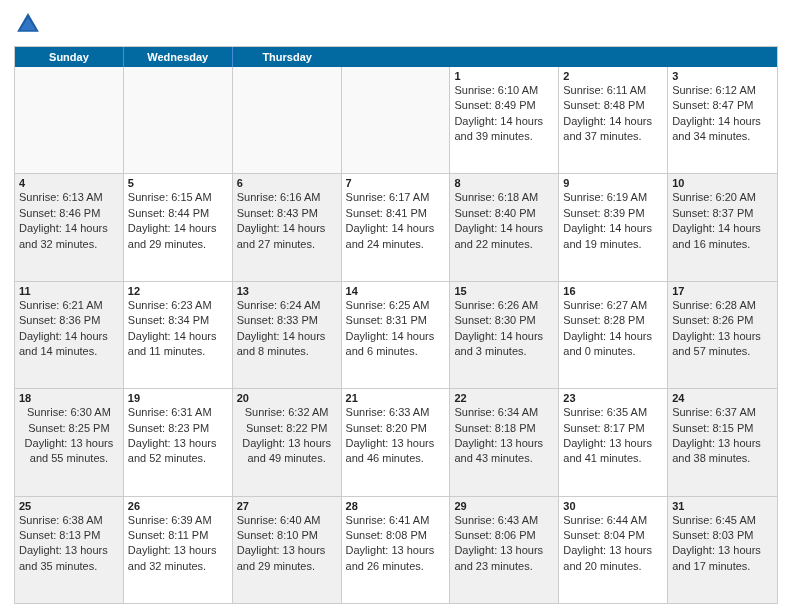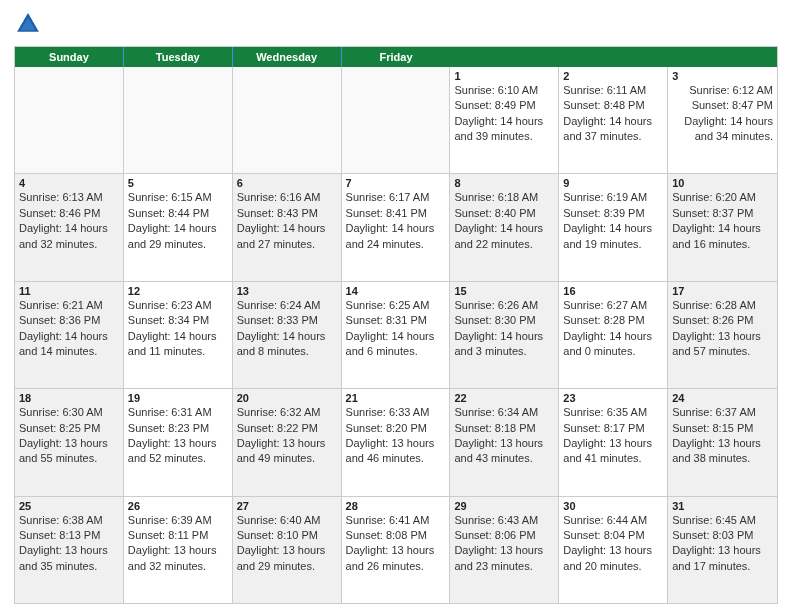--- a/index.html
+++ b/index.html
@@ -61,21 +61,21 @@
     }
     .calendar {
       flex: 1;
       display: flex;
       flex-direction: column;
       border: 1px solid #ccc;
     }
     .cal-header-row {
       display: grid;
       grid-template-columns: repeat(7, 1fr);
-      background: #15803d;
+      background: #0369a1;
     }
     .cal-header-cell {
       color: #fff;
       font-size: 11px;
       font-weight: bold;
       text-align: center;
       padding: 4px 2px;
       border-right: 1px solid #4a8bdf;
     }
     .cal-header-cell:last-child { border-right: none; }
@@ -132,23 +132,22 @@
     </div>
     <div class="title-block">
       <div class="title-month"></div>
       <div class="title-location"></div>
     </div>
   </div>
 
   <div class="calendar">
     <div class="cal-header-row">
     <div class="cal-header-cell">Sunday</div>
-        <div class="cal-header-cell">Tuesday</div>
         <div class="cal-header-cell">Wednesday</div>
-        <div class="cal-header-cell">Friday</div>
+        <div class="cal-header-cell">Thursday</div>
       </div>
     <div class="cal-body">
     <div class="cal-row">
           <div class="cal-cell empty"></div>
           <div class="cal-cell empty"></div>
           <div class="cal-cell empty"></div>
           <div class="cal-cell empty"></div>
           <div class="cal-cell">
             <div class="day-num">1</div>
             <div class="day-info" style="white-space: pre-line;">Sunrise: 6:10 AM
@@ -158,21 +157,21 @@
           </div>
           <div class="cal-cell">
             <div class="day-num">2</div>
             <div class="day-info" style="white-space: pre-line;">Sunrise: 6:11 AM
 Sunset: 8:48 PM
 Daylight: 14 hours
 and 37 minutes.</div>
           </div>
           <div class="cal-cell">
             <div class="day-num">3</div>
-            <div class="day-info" style="white-space: pre-line; text-align: right;">Sunrise: 6:12 AM
+            <div class="day-info" style="white-space: pre-line;">Sunrise: 6:12 AM
 Sunset: 8:47 PM
 Daylight: 14 hours
 and 34 minutes.</div>
           </div>
         </div>
         <div class="cal-row">
           <div class="cal-cell shaded">
             <div class="day-num">4</div>
             <div class="day-info" style="white-space: pre-line;">Sunrise: 6:13 AM
 Sunset: 8:46 PM
@@ -269,35 +268,35 @@
             <div class="day-num">17</div>
             <div class="day-info" style="white-space: pre-line;">Sunrise: 6:28 AM
 Sunset: 8:26 PM
 Daylight: 13 hours
 and 57 minutes.</div>
           </div>
         </div>
         <div class="cal-row">
           <div class="cal-cell shaded">
             <div class="day-num">18</div>
-            <div class="day-info" style="white-space: pre-line;">Sunrise: 6:30 AM
+            <div class="day-info" style="white-space: pre-line; text-align: center;">Sunrise: 6:30 AM
 Sunset: 8:25 PM
 Daylight: 13 hours
 and 55 minutes.</div>
           </div>
           <div class="cal-cell">
             <div class="day-num">19</div>
             <div class="day-info" style="white-space: pre-line;">Sunrise: 6:31 AM
 Sunset: 8:23 PM
 Daylight: 13 hours
 and 52 minutes.</div>
           </div>
           <div class="cal-cell shaded">
             <div class="day-num">20</div>
-            <div class="day-info" style="white-space: pre-line;">Sunrise: 6:32 AM
+            <div class="day-info" style="white-space: pre-line; text-align: center;">Sunrise: 6:32 AM
 Sunset: 8:22 PM
 Daylight: 13 hours
 and 49 minutes.</div>
           </div>
           <div class="cal-cell">
             <div class="day-num">21</div>
             <div class="day-info" style="white-space: pre-line;">Sunrise: 6:33 AM
 Sunset: 8:20 PM
 Daylight: 13 hours
 and 46 minutes.</div>

